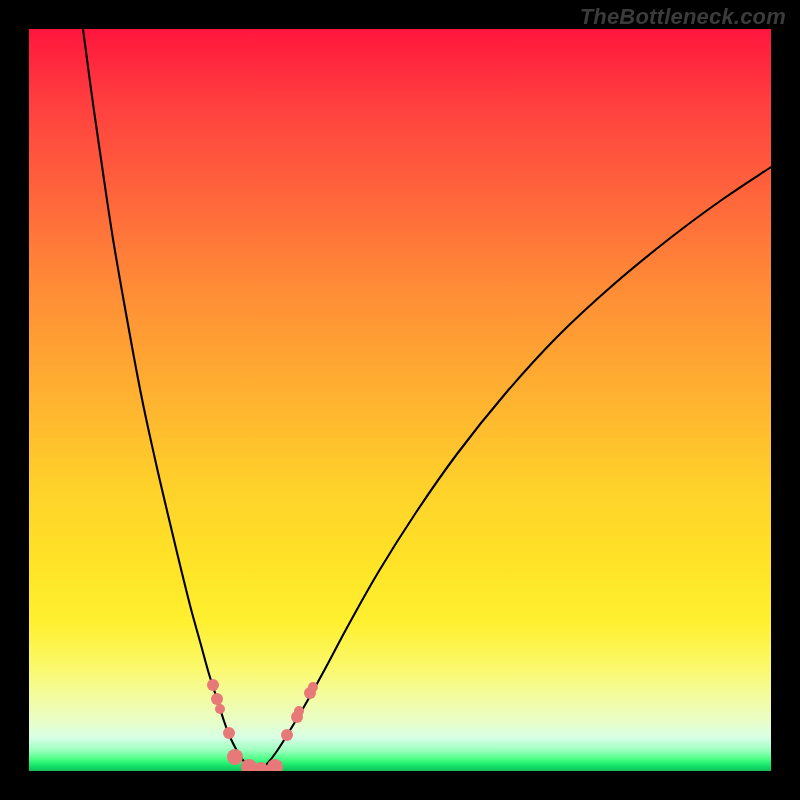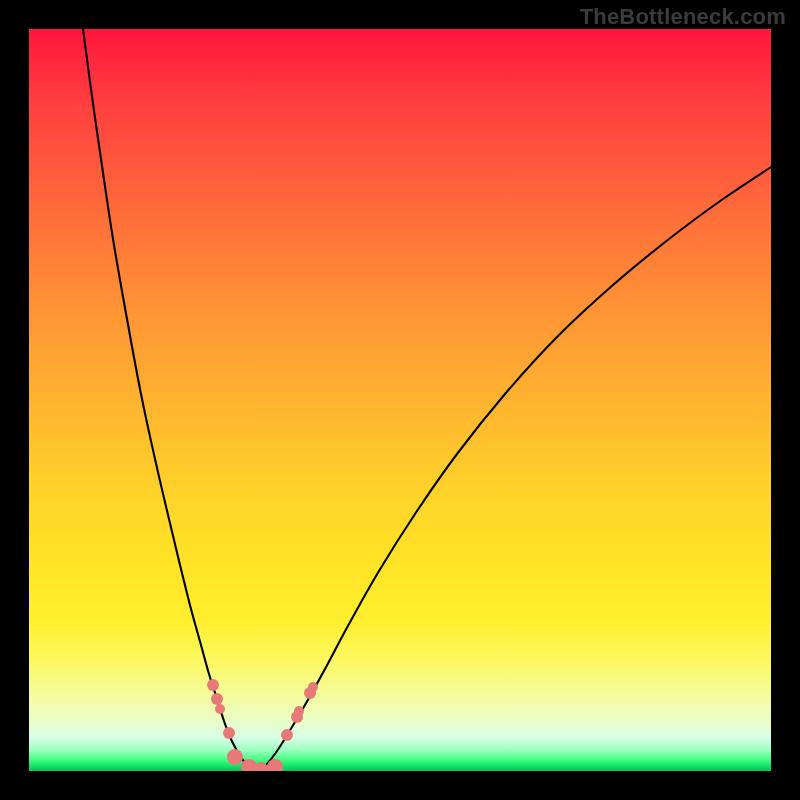--- a/index.html
+++ b/index.html
@@ -11,20 +11,21 @@
     overflow: hidden;
     font-family: Arial, Helvetica, sans-serif;
   }
   .frame {
     position: absolute;
     left: 0;
     top: 0;
     width: 800px;
     height: 800px;
     background: #000;
+    font-style: italic;
   }
   .watermark {
     position: absolute;
     top: 4px;
     right: 14px;
     color: #3b3b3b;
     font-size: 22px;
     font-weight: 600;
     letter-spacing: 0.2px;
     z-index: 20;

